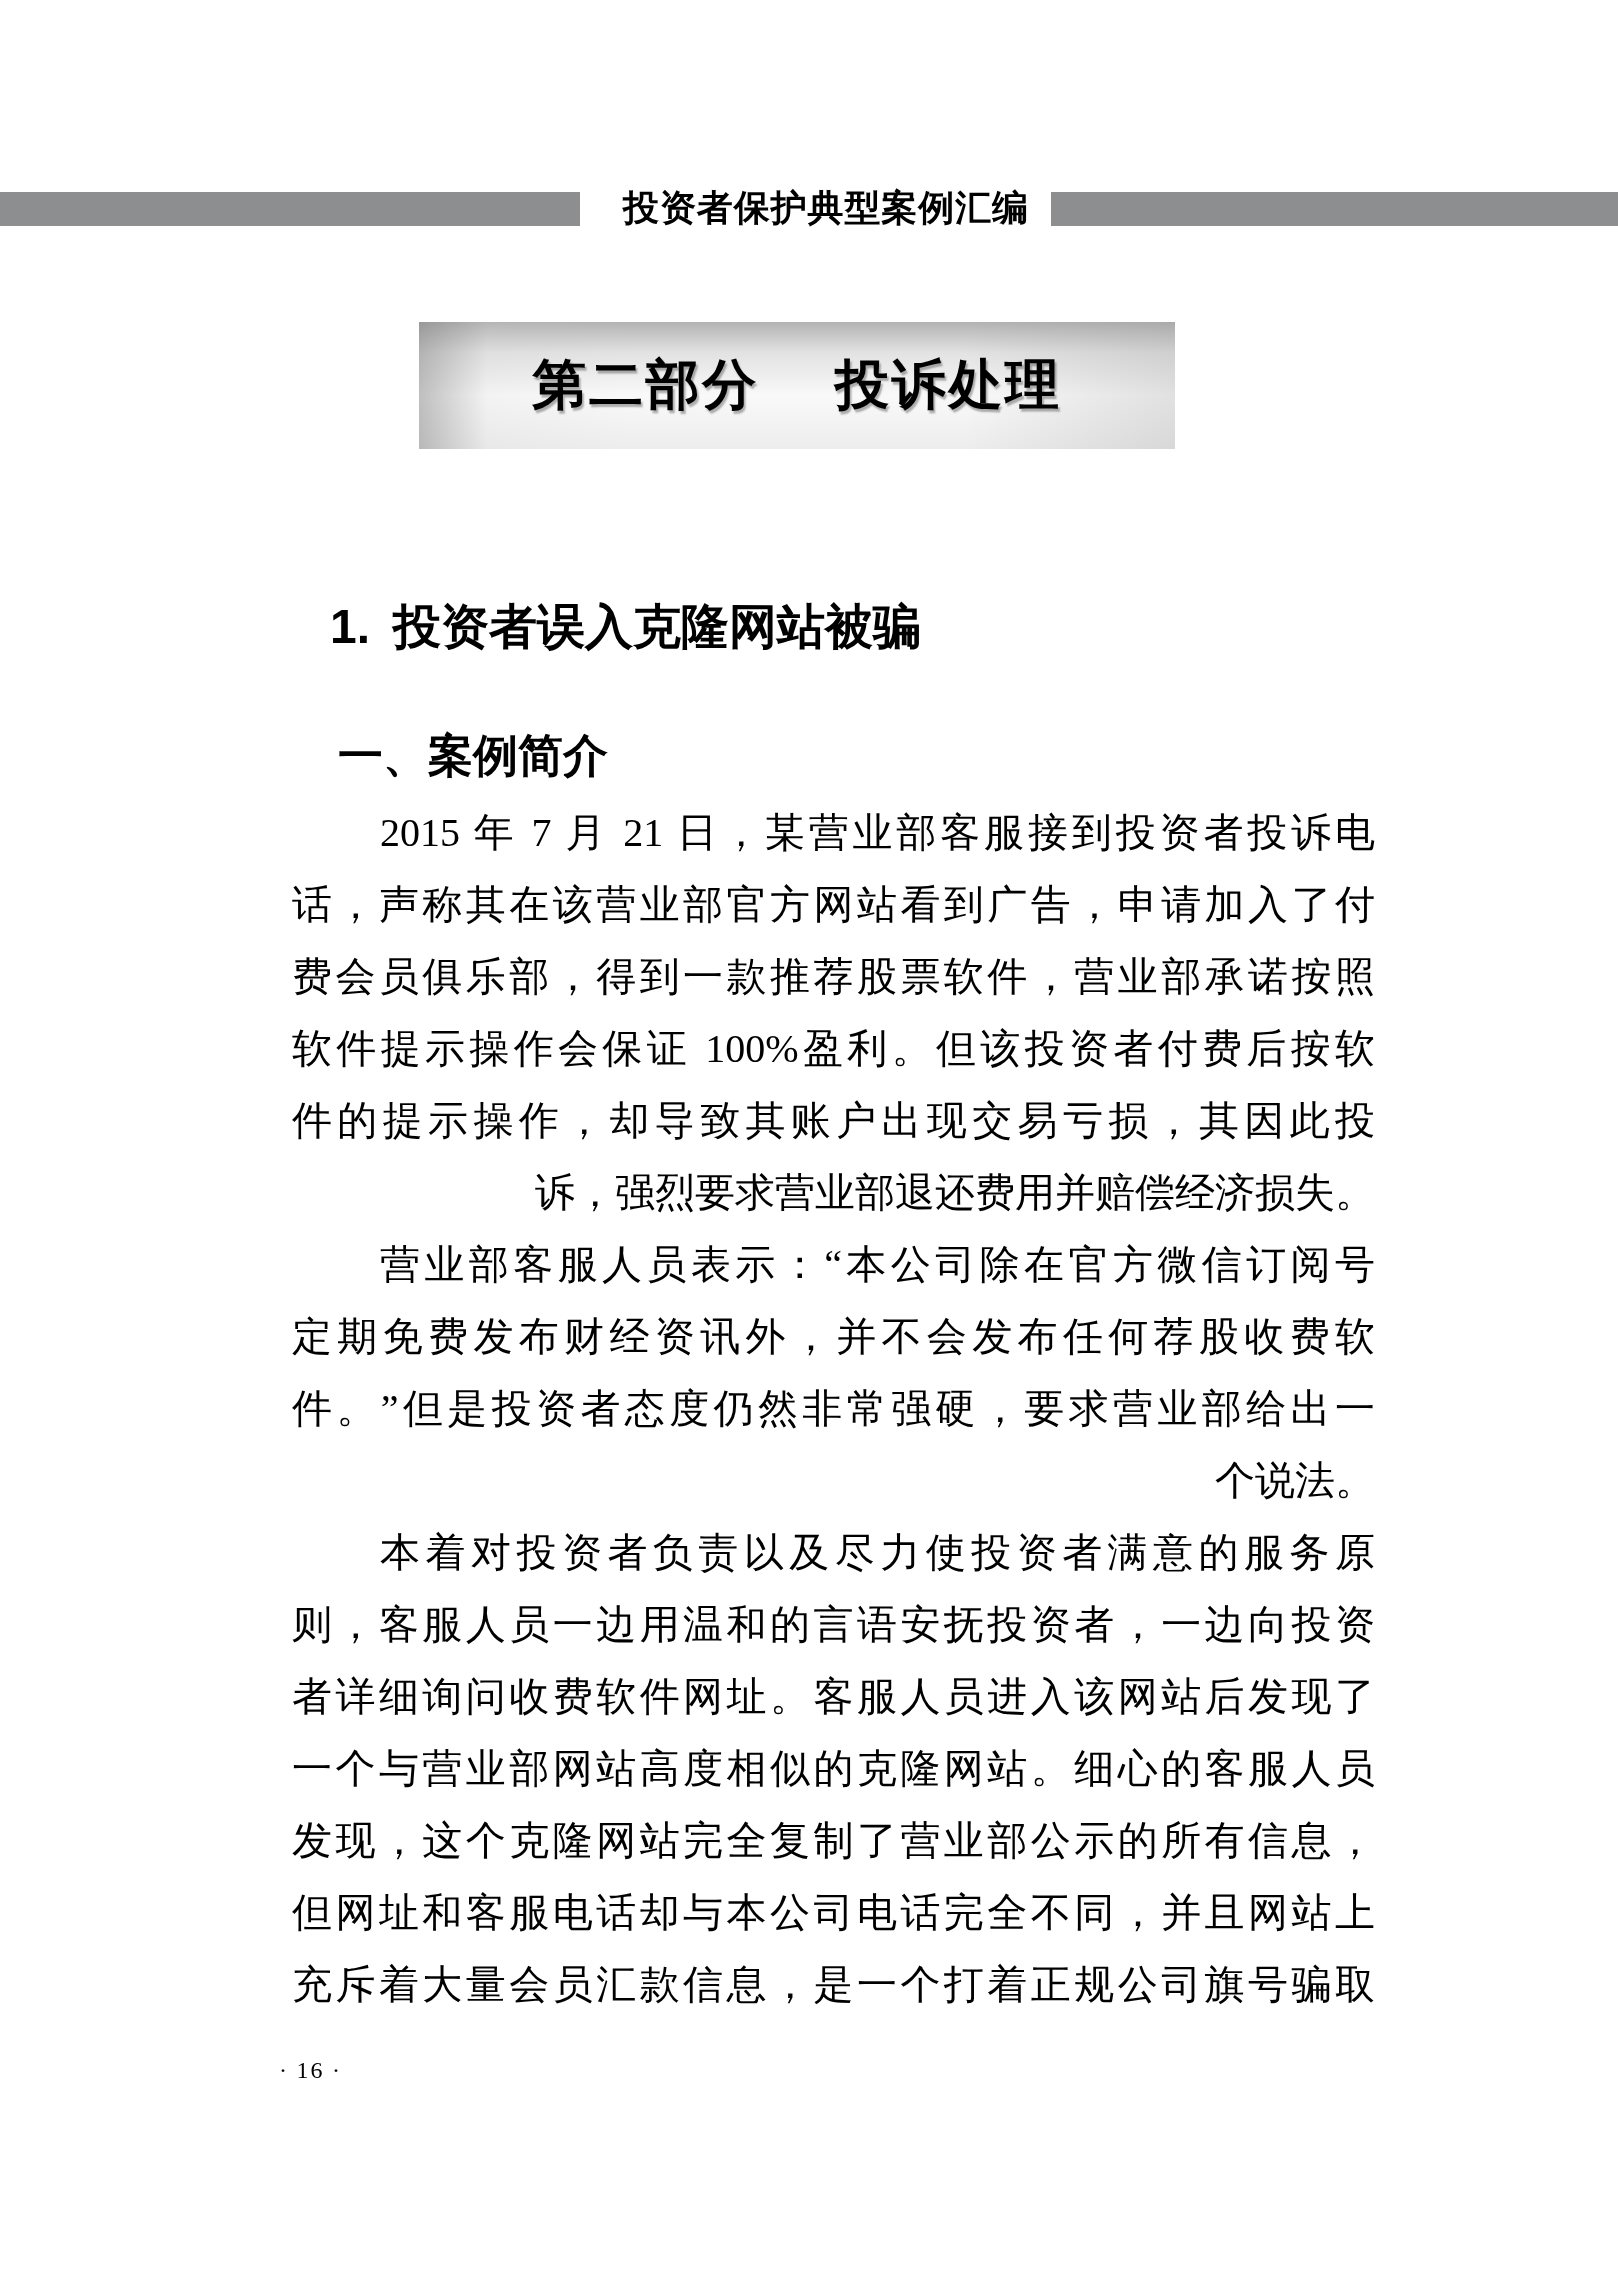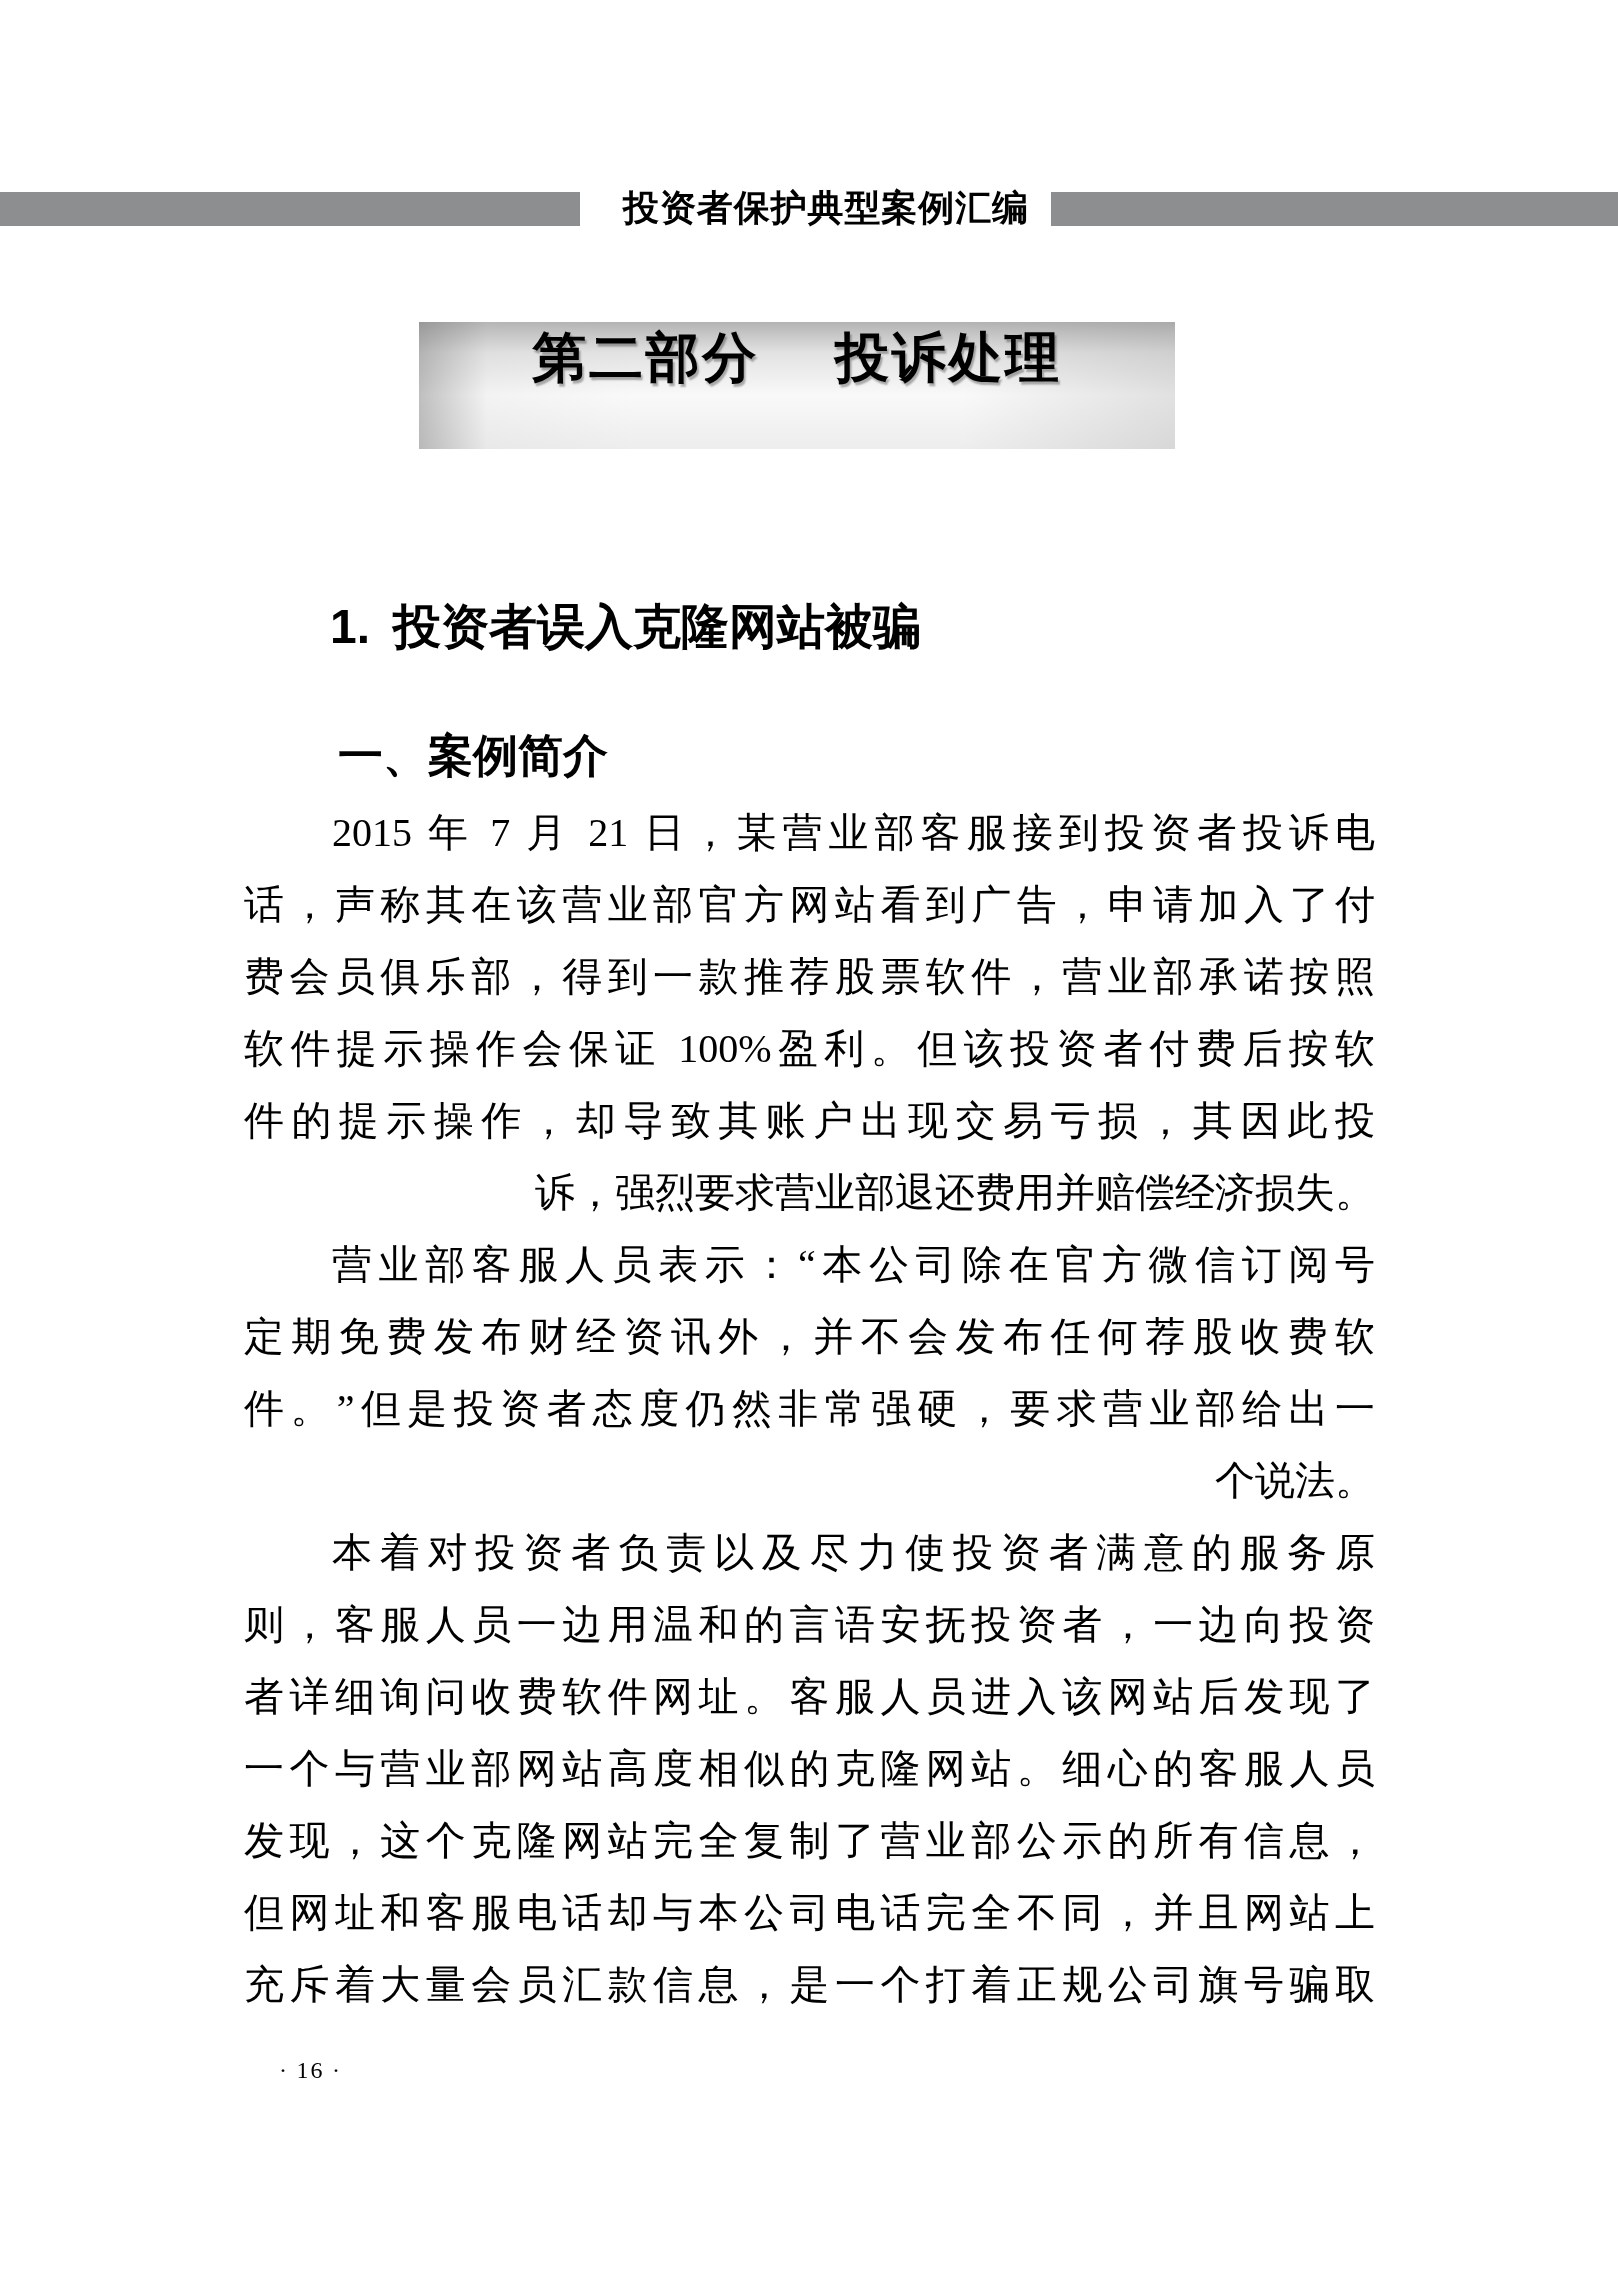--- a/index.html
+++ b/index.html
@@ -14,21 +14,21 @@
   .hdr-bar.left{left:0;width:580px;}
   .hdr-bar.right{left:1051px;width:568px;}
   .hdr-title{
     position:absolute;top:187px;left:0;width:100%;text-align:center;
     font-family:"Liberation Sans","DejaVu Sans",sans-serif;
     font-weight:bold;font-size:36px;line-height:41px;letter-spacing:0.9px;
   }
   
   .banner{
     position:absolute;left:419px;top:322px;width:756px;height:127px;
-    display:flex;justify-content:center;
+    display:flex;align-items:center;justify-content:center;
     font-weight:bold;font-size:54px;letter-spacing:2.7px;
     background:
       linear-gradient(to right, rgba(120,120,120,.45) 0, rgba(200,200,200,.12) 9%, rgba(255,255,255,0) 28%, rgba(255,255,255,0) 72%, rgba(140,140,140,.22) 100%),
       linear-gradient(to bottom, #b3b3b3 0, #e2e2e2 24%, #f9f9f9 58%, #ededed 100%);
     text-shadow:1.8px 2.7px 1.8px rgba(0,0,0,.30);
   }
   .banner .t2{margin-left:76px;}
   
   .sec{
     position:absolute;left:330px;top:601px;margin:0;
@@ -39,21 +39,21 @@
   .sub{
     position:absolute;left:330px;top:724px;margin:8px;
     font-family:"Liberation Sans","DejaVu Sans",sans-serif;
     font-weight:bold;font-size:45px;line-height:48px;
   }
   
   .bodytext{
     position:absolute;left:244px;top:797px;width:1131px;
     font-size:40px;line-height:72px;
   }
-  .bl{height:72px;}
+  .bl{height:72px;margin-left:48px;}
   .jl{text-align:justify;text-align-last:justify;}
   .ll{text-align:right;}
   .ind{text-indent:88px;}
   
   .folio{
     position:absolute;left:279px;top:2050px;
     font-size:24px;line-height:41px;letter-spacing:1.8px;
   }
 </style>
 </head>

